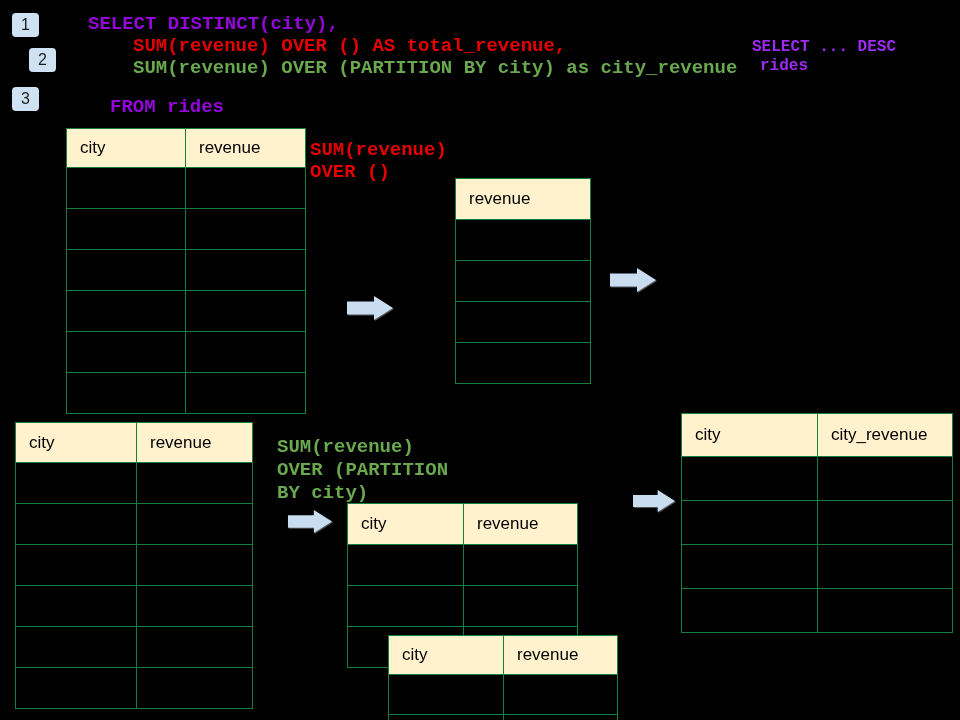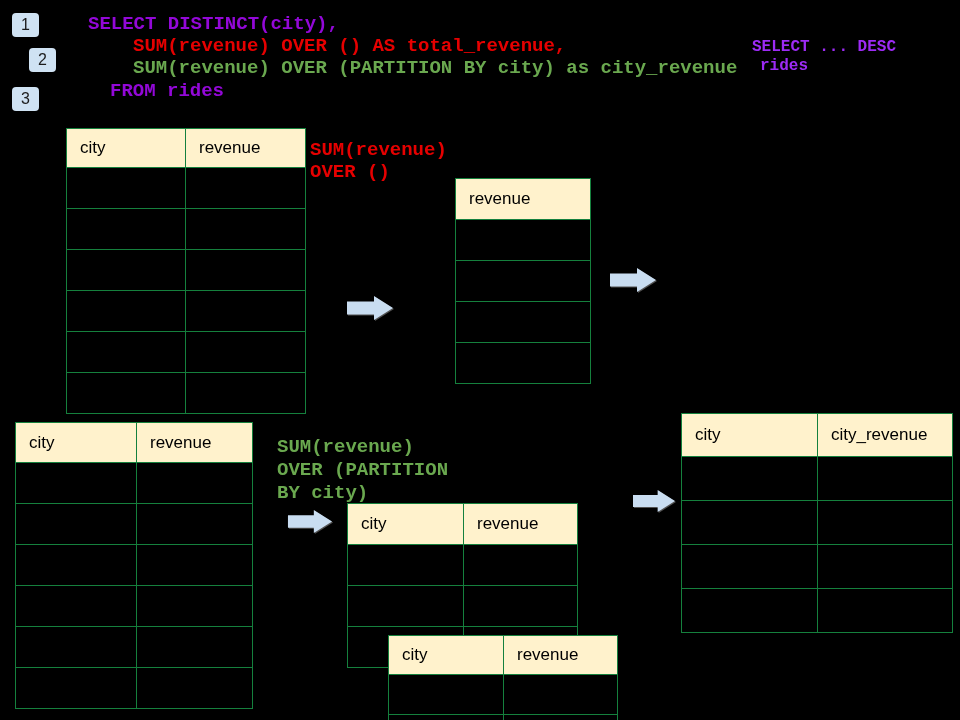--- a/index.html
+++ b/index.html
@@ -53,21 +53,21 @@
 
 <div id="stage">
 
   <div class="badge" style="left:12px; top:13px;">1</div>
   <div class="badge" style="left:29px; top:48px;">2</div>
   <div class="badge" style="left:12px; top:87px;">3</div>
 
   <div class="mono purple" style="left:88px;  top:13px;">SELECT DISTINCT(city),</div>
   <div class="mono green" style="left:133px; top:57px;">SUM(revenue) OVER (PARTITION BY city) as city_revenue</div>
   <div class="mono red" style="left:133px; top:35px;">SUM(revenue) OVER () AS total_revenue,</div>
-  <div class="mono purple" style="left:110px; top:80px;">FROM rides</div>
+  <div class="mono purple" style="left:110px; top:96px;">FROM rides</div>
 
   <div class="mono note" style="left:752px; top:38px;">SELECT ... DESC</div>
   <div class="mono note" style="left:752px; top:57px;margin-left:8px;">rides</div>
 
   <div class="mono red" style="left:310px; top:139px;">SUM(revenue)</div>
   <div class="mono red" style="left:310px; top:161px;">OVER ()</div>
 
   <div class="mono green" style="left:277px; top:436px;">SUM(revenue)</div>
   <div class="mono green" style="left:277px; top:459px;">OVER (PARTITION</div>
   <div class="mono green" style="left:277px; top:482px;">BY city)</div>

